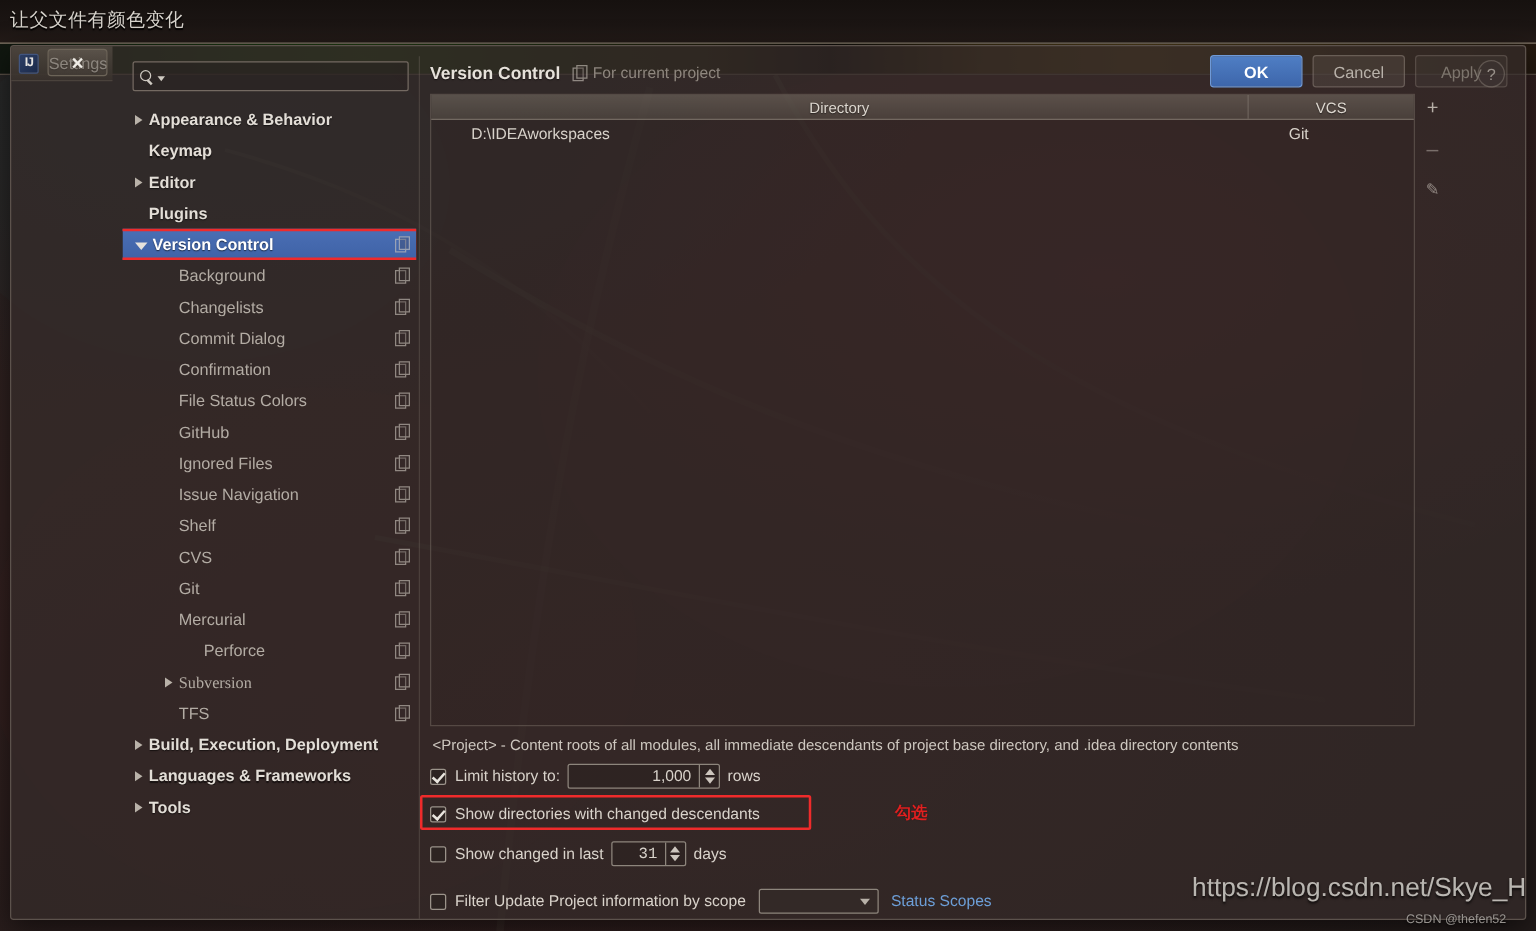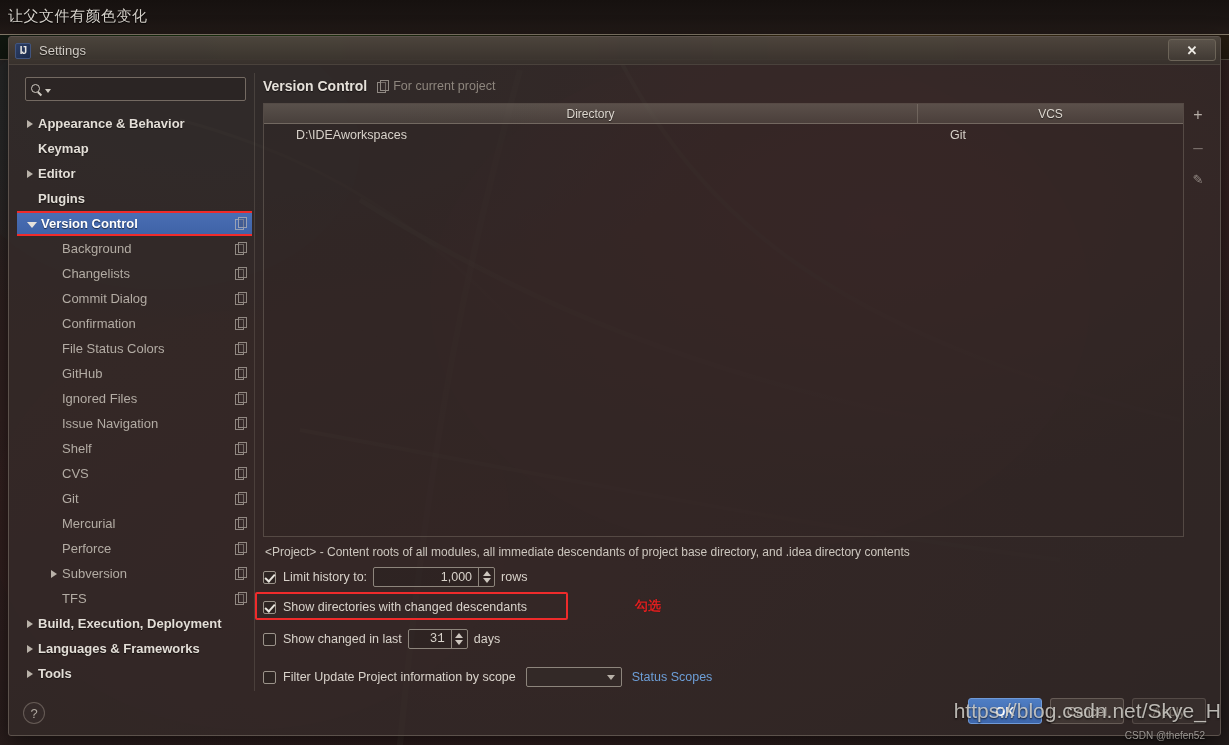--- a/index.html
+++ b/index.html
@@ -48,21 +48,21 @@
   }
 
   
   #settings-dialog {
     position: absolute; left: 8px; top: 36px;
     width: 1213px; height: 700px;
     background: rgba(52,43,41,0.72);
     border: 1px solid #5c524c;
     border-radius: 3px;
     box-shadow: 0 6px 22px rgba(0,0,0,.55);
-    display: flex; flex-direction: column;
+    display: flex; flex-direction: row;
     backdrop-filter: blur(0px);
   }
   #titlebar {
     height: 28px; flex: 0 0 28px;
     background: linear-gradient(180deg, rgba(80,72,64,.88), rgba(57,50,45,.88));
     border-bottom: 1px solid #4a423c;
     display: flex; align-items: center; padding: 0 4px 0 6px;
     position: relative;
   }
   #ij-icon {
@@ -424,26 +424,26 @@
             <div class="tree-row child" style="padding-left: 34px;">
               <span class="arrow none"></span>
               <span class="lbl">Git</span>
               <span class="copy-icon"></span>
             </div>
             <div class="tree-row child" style="padding-left: 34px;">
               <span class="arrow none"></span>
               <span class="lbl">Mercurial</span>
               <span class="copy-icon"></span>
             </div>
-            <div class="tree-row child" style="padding-left: 34px;">
+            <div class="tree-row child" style="padding-left: 34px; gap: 20px;">
               <span class="arrow none"></span>
               <span class="lbl">Perforce</span>
               <span class="copy-icon"></span>
             </div>
-            <div class="tree-row child" style="padding-left: 34px;">
+            <div class="tree-row child" style="padding-left: 34px; font-family: Liberation Serif, serif;">
               <span class="arrow "></span>
               <span class="lbl">Subversion</span>
               <span class="copy-icon"></span>
             </div>
             <div class="tree-row child" style="padding-left: 34px;">
               <span class="arrow none"></span>
               <span class="lbl">TFS</span>
               <span class="copy-icon"></span>
             </div>
             <div class="tree-row top" style="padding-left: 10px;">

